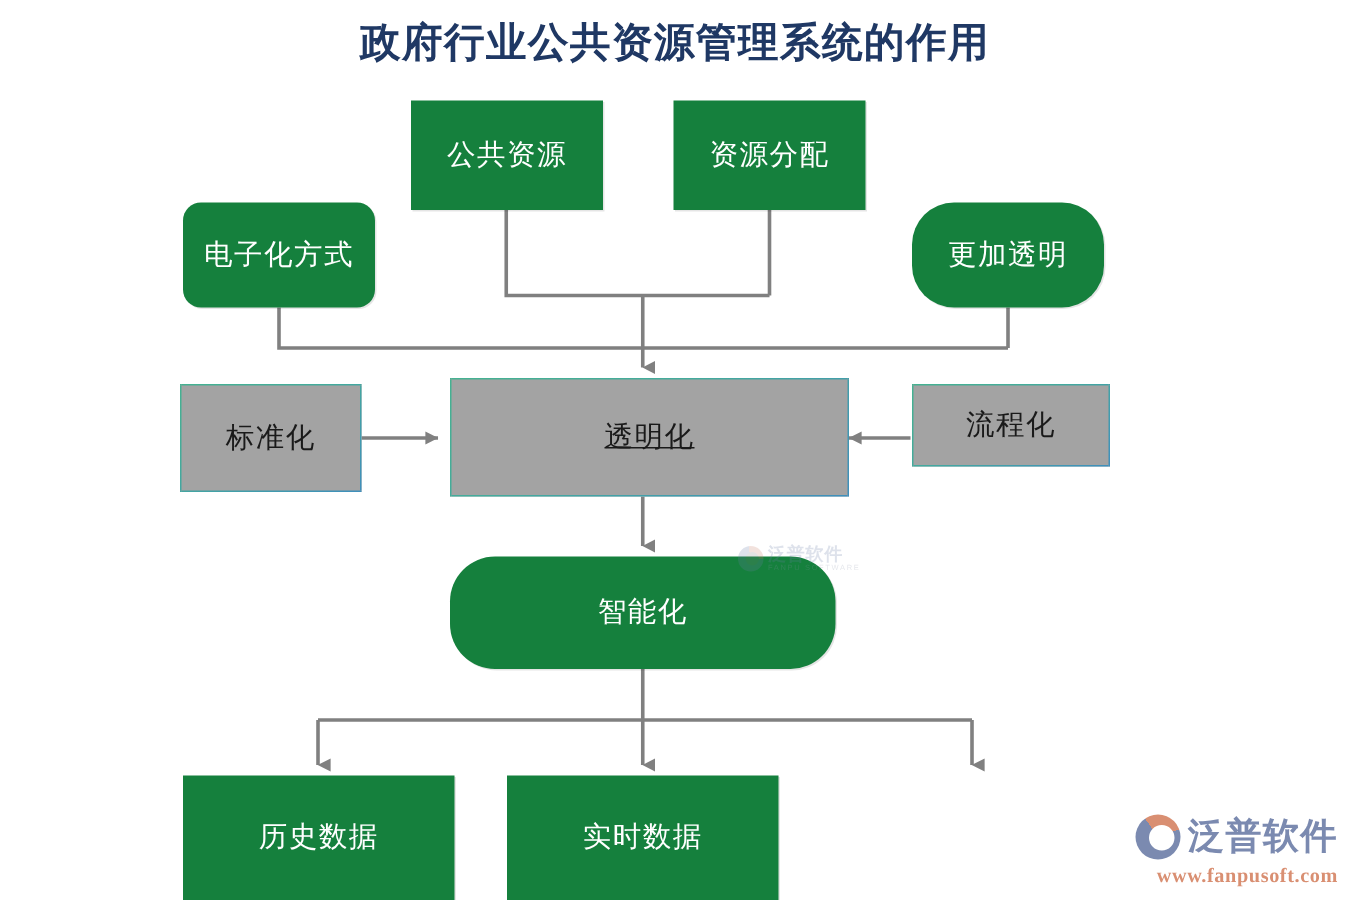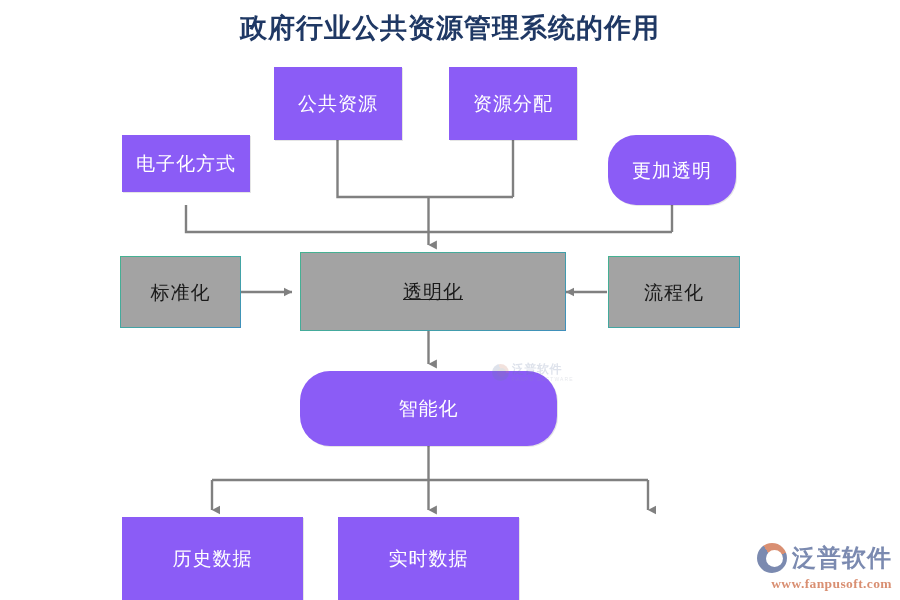--- a/index.html
+++ b/index.html
@@ -25,21 +25,21 @@
   .node{
     position:absolute;
     display:flex;align-items:center;justify-content:center;
     box-sizing:border-box;
     font-size:19px;
     line-height:1;
     letter-spacing:1px;
     white-space:nowrap;
   }
   .node.gray{
-    background:#8b5cf6;
+    background:#15803d;
     color:#ffffff;
     border:none;
   }
   .node.gray.shadow{ box-shadow:1px 1px 0 rgba(0,0,0,.10); }
   .node.outline{
     background:#a3a3a3;
     color:#1a1a1a;
     border:1.4px solid #43b093;
     border-right-color:#3f86bd;
     border-bottom-color:#3f86bd;
@@ -144,34 +144,34 @@
     </g>
   </svg>
 
   <div class="node gray shadow" style="left:274px;top:67px;width:128px;height:73px;">
     <span>公共资源</span>
   </div>
   <div class="node gray shadow" style="left:449px;top:67px;width:128px;height:73px;">
     <span>资源分配</span>
   </div>
 
-  <div class="node gray shadow" style="left:122px;top:135px;width:128px;height:57px;">
+  <div class="node gray shadow" style="left:122px;top:135px;width:128px;height:70px;border-radius:12px;">
     <span>电子化方式</span>
   </div>
   <div class="node gray shadow" style="left:608px;top:135px;width:128px;height:70px;border-radius:28px;">
     <span>更加透明</span>
   </div>
 
   <div class="node outline" style="left:120px;top:256px;width:121px;height:72px;">
     <span>标准化</span>
   </div>
   <div class="node outline" style="left:300px;top:252px;width:266px;height:79px;text-decoration:underline;">
     <span>透明化</span>
   </div>
-  <div class="node outline" style="left:608px;top:256px;width:132px;height:72px;">
+  <div class="node outline" style="left:608px;top:256px;width:132px;height:55px;">
     <span>流程化</span>
   </div>
 
   <div class="node gray shadow" style="left:300px;top:371px;width:257px;height:75px;border-radius:30px;">
     <span>智能化</span>
   </div>
 
   <div class="watermark" style="left:492px;top:363px;">
     <span class="wm-mark"></span>
     <span class="wm-txt">

